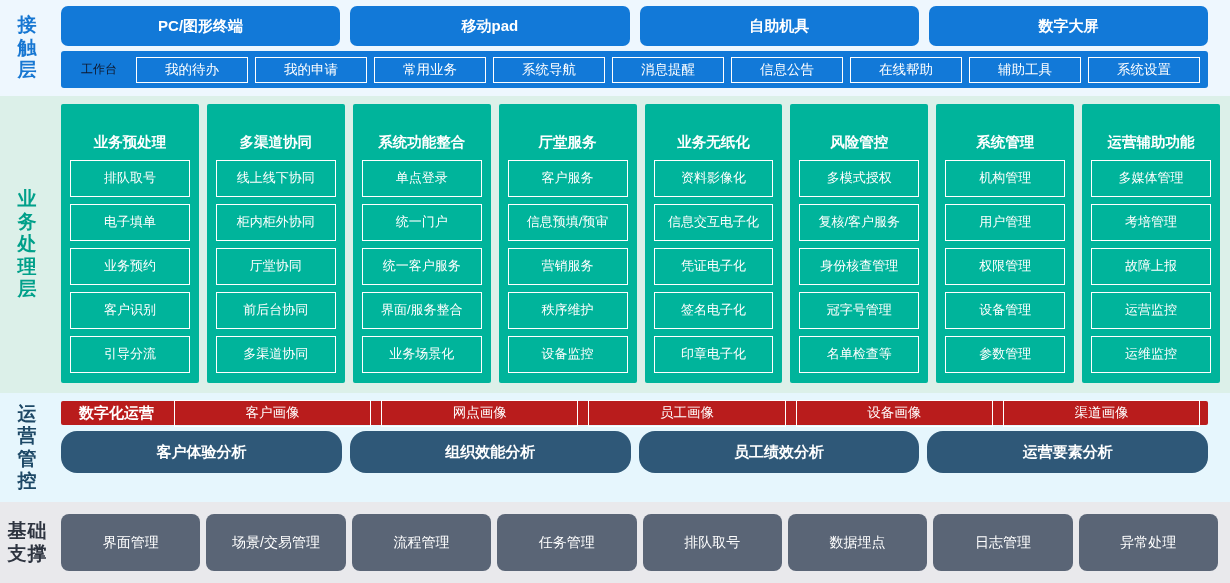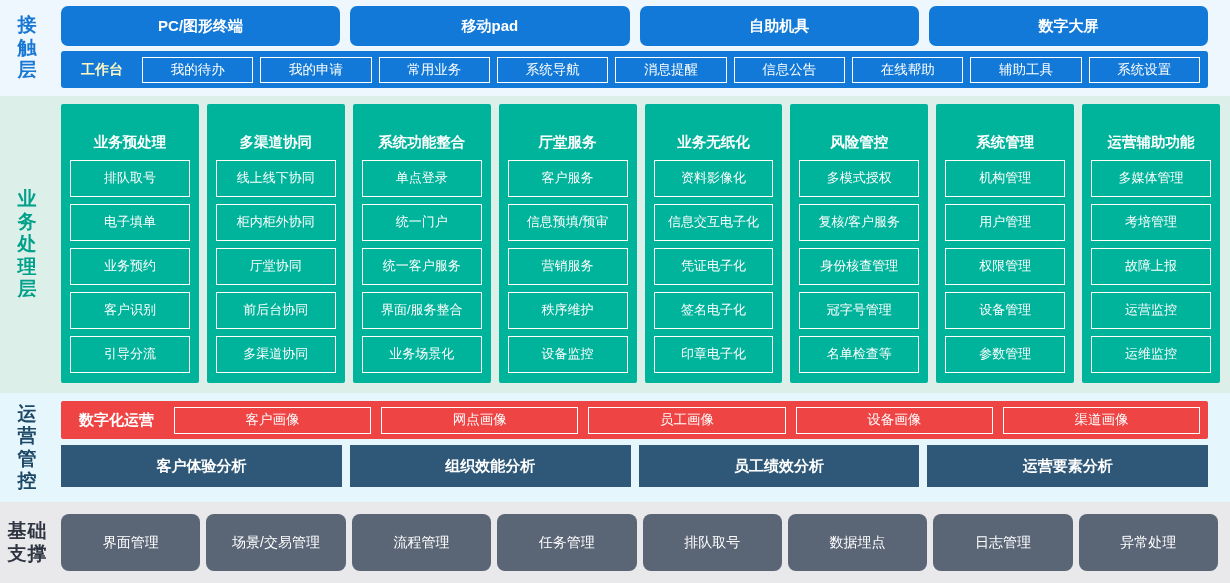--- a/index.html
+++ b/index.html
@@ -31,21 +31,21 @@
   .touch-row1 { display: flex; gap: 10px; height: 40px; }
   .touch-chan {
     flex: 1 1 0; background: #1279d8; border-radius: 7px;
     color: #fff; font-size: 15px; font-weight: bold;
     display: flex; align-items: center; justify-content: center;
   }
   .touch-row2 {
     height: 37px; background: #1279d8; border-radius: 3px;
     display: flex; align-items: center; gap: 7px; padding: 0 8px;
   }
-  .touch-head { color: #fef9c3; font-size: 14px; font-weight: bold; padding: 0 12px; white-space: nowrap; }
+  .touch-head { color: #0f172a; font-size: 12px; font-weight: normal; padding: 0 12px; white-space: nowrap; }
   .touch-item {
     flex: 1 1 0; height: 26px; border: 1px solid #ffffff;
     color: #ffffff; font-size: 13.5px;
     display: flex; align-items: center; justify-content: center; white-space: nowrap;
   }
 
   
   .layer-biz { height: 297px; background: #dcf0e9; }
   .layer-biz .layer-label { color: #00a08a; font-size: 19px; }
   .layer-biz .layer-body { padding: 8px 10px 10px 6px; }
@@ -66,32 +66,32 @@
     border: 1px solid #ffffff; color: #ffffff; font-size: 13px;
     display: flex; align-items: center; justify-content: center;
     text-align: center; line-height: 1.12; padding: 16px 2px;
   }
 
   
   .layer-ops { height: 109px; background: #e6f6fd; }
   .layer-ops .layer-label { color: #1d4866; font-size: 19px; }
   .layer-ops .layer-body { padding: 8px 22px 8px 6px; gap: 6px; }
   .ops-row1 {
-    height: 38px; background: #ef4444; border-radius: 2px;
+    height: 24px; background: #b91c1c; border-radius: 2px;
     display: flex; align-items: center; gap: 10px; padding: 0 8px;
   }
   .ops-head { color: #fff; font-size: 15px; font-weight: bold; padding: 0 10px; white-space: nowrap; }
   .ops-item {
     flex: 1 1 0; height: 27px; border: 1px solid #ffffff;
     color: #fff; font-size: 13.5px;
     display: flex; align-items: center; justify-content: center; white-space: nowrap;
   }
   .ops-row2 { display: flex; gap: 8px; height: 42px; }
   .ops-analysis {
-    flex: 1 1 0; background: #2f5878; border-radius: 0;
+    flex: 1 1 0; background: #2f5878; border-radius: 16px;
     color: #fff; font-size: 15px; font-weight: bold;
     display: flex; align-items: center; justify-content: center;
   }
 
   
   .layer-base { height: 81px; background: #e9e9ec; }
   .layer-base .layer-label { color: #2e3440; font-size: 19px; }
   .layer-base .layer-label .vtext { flex-direction: row; flex-wrap: wrap; width: 40px; justify-content: center; }
   .layer-base .layer-body { padding: 12px 12px 12px 6px; }
   .base-row { display: flex; gap: 6px; height: 100%; }

